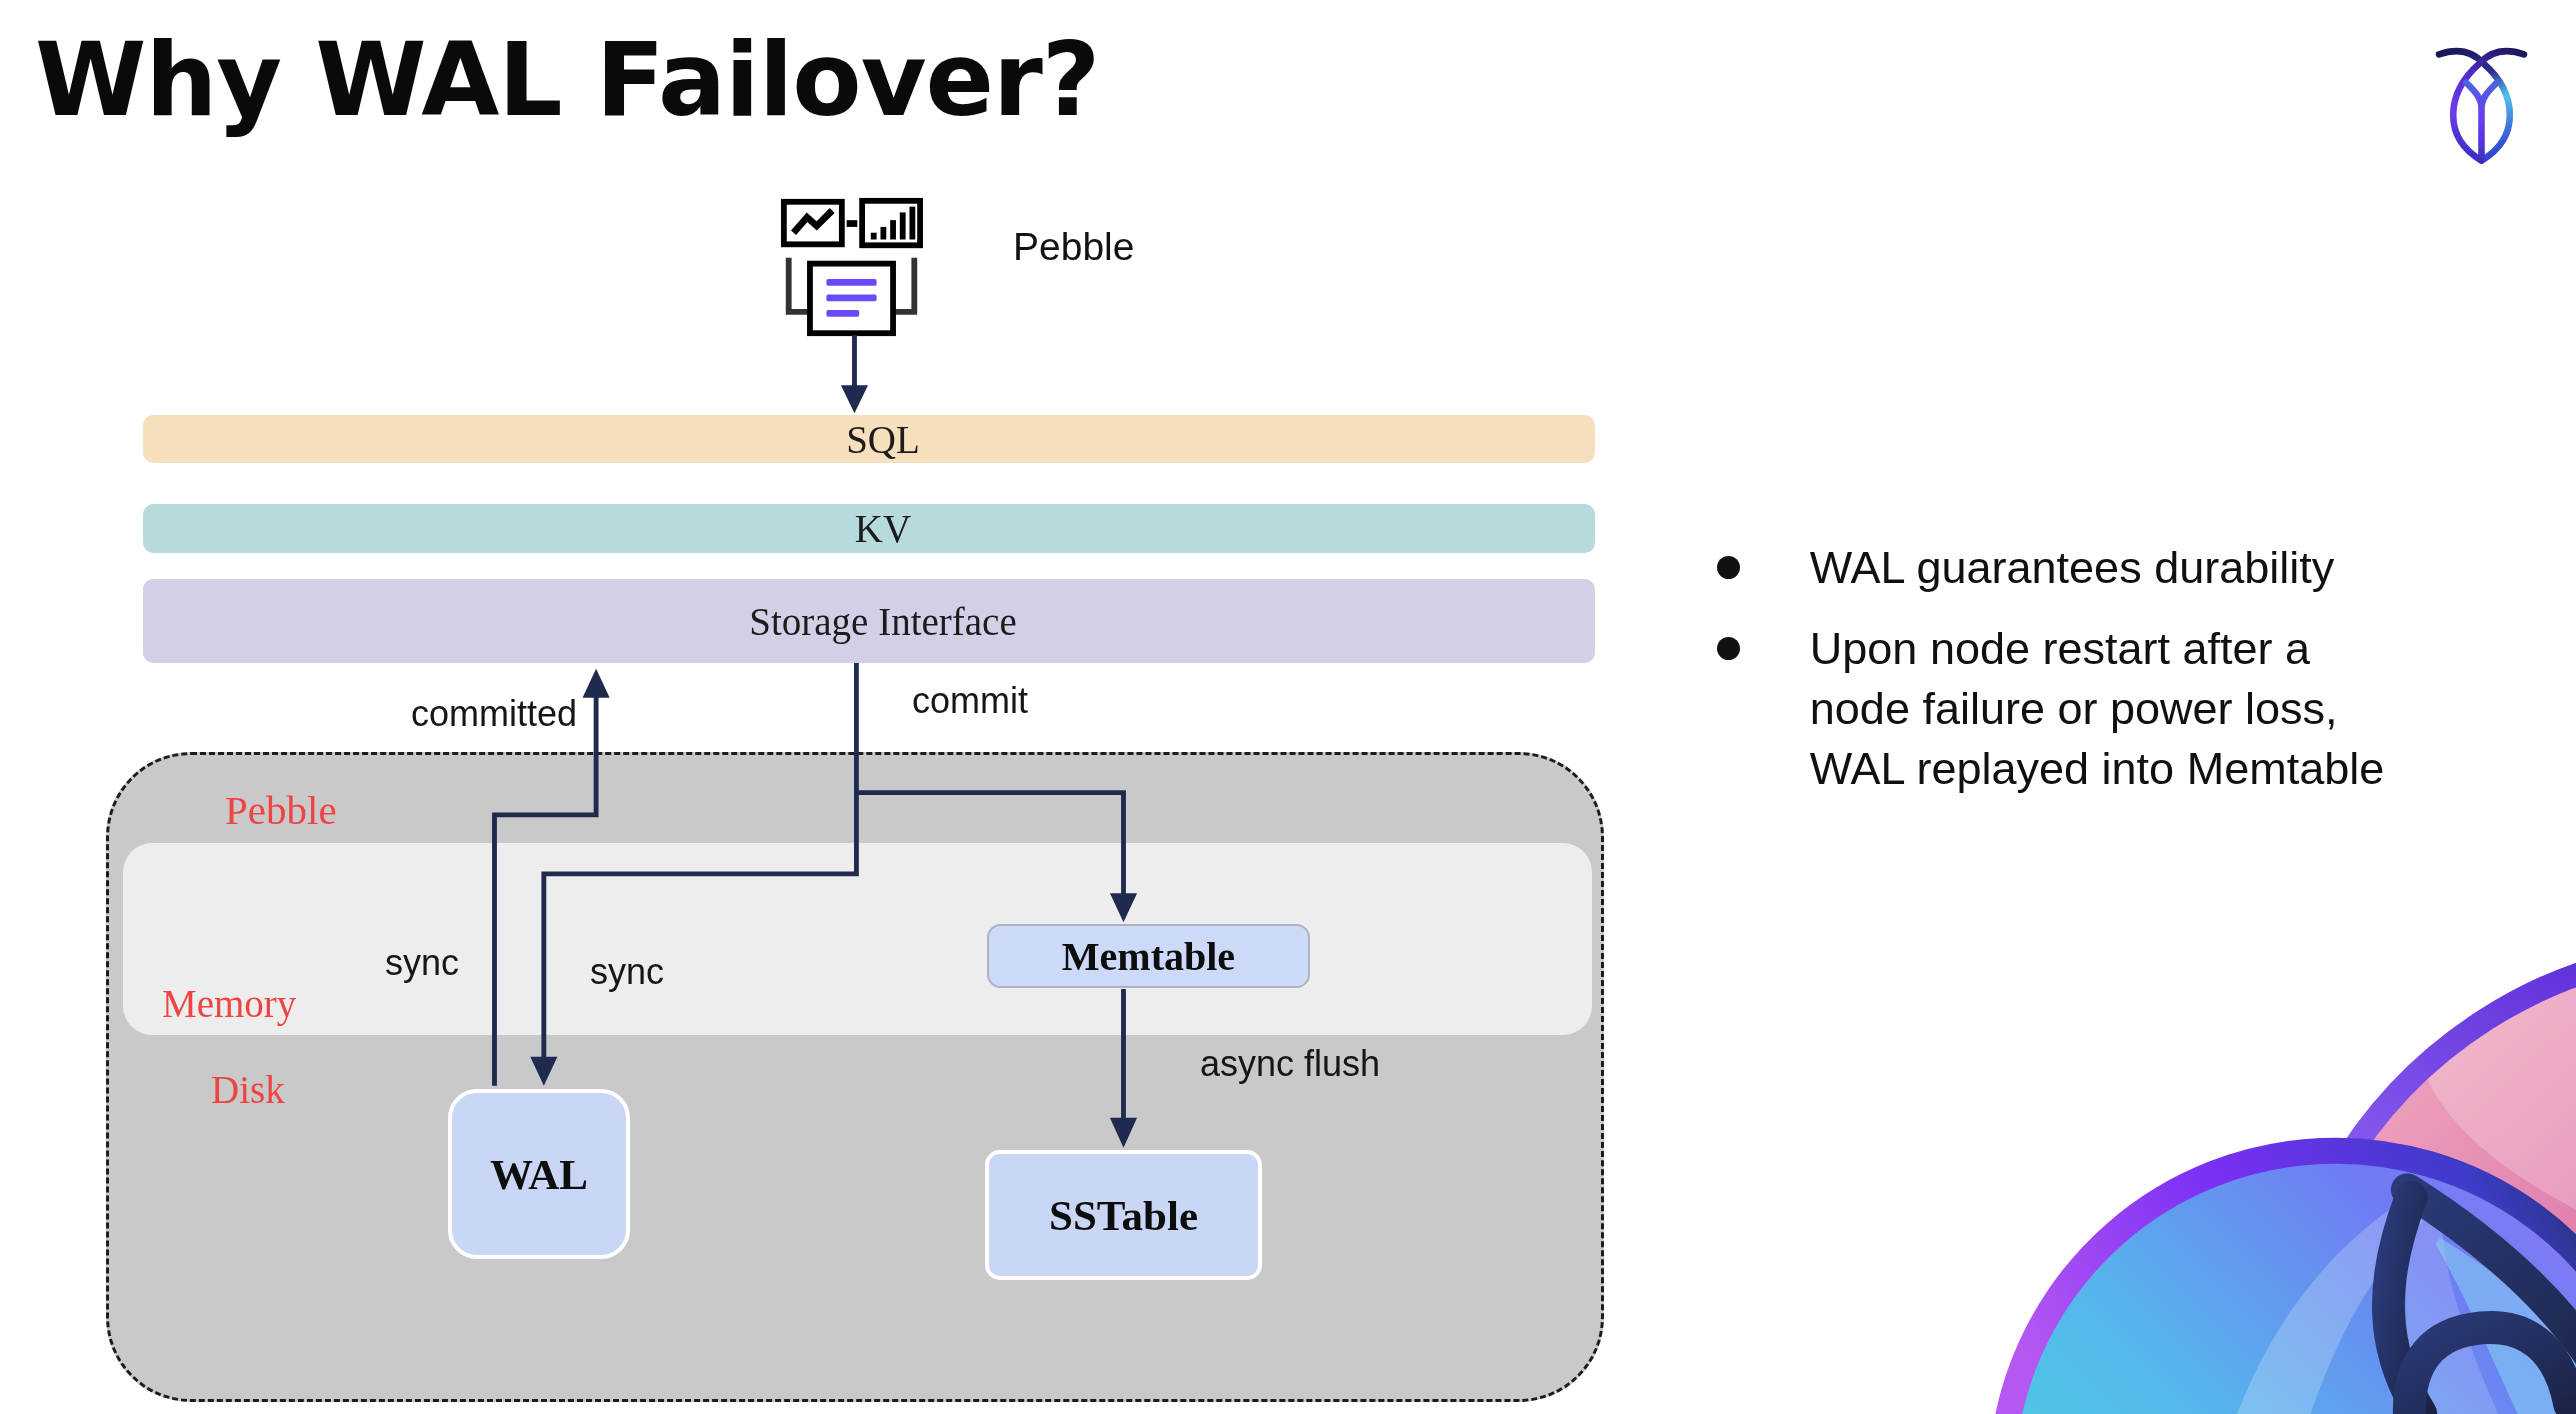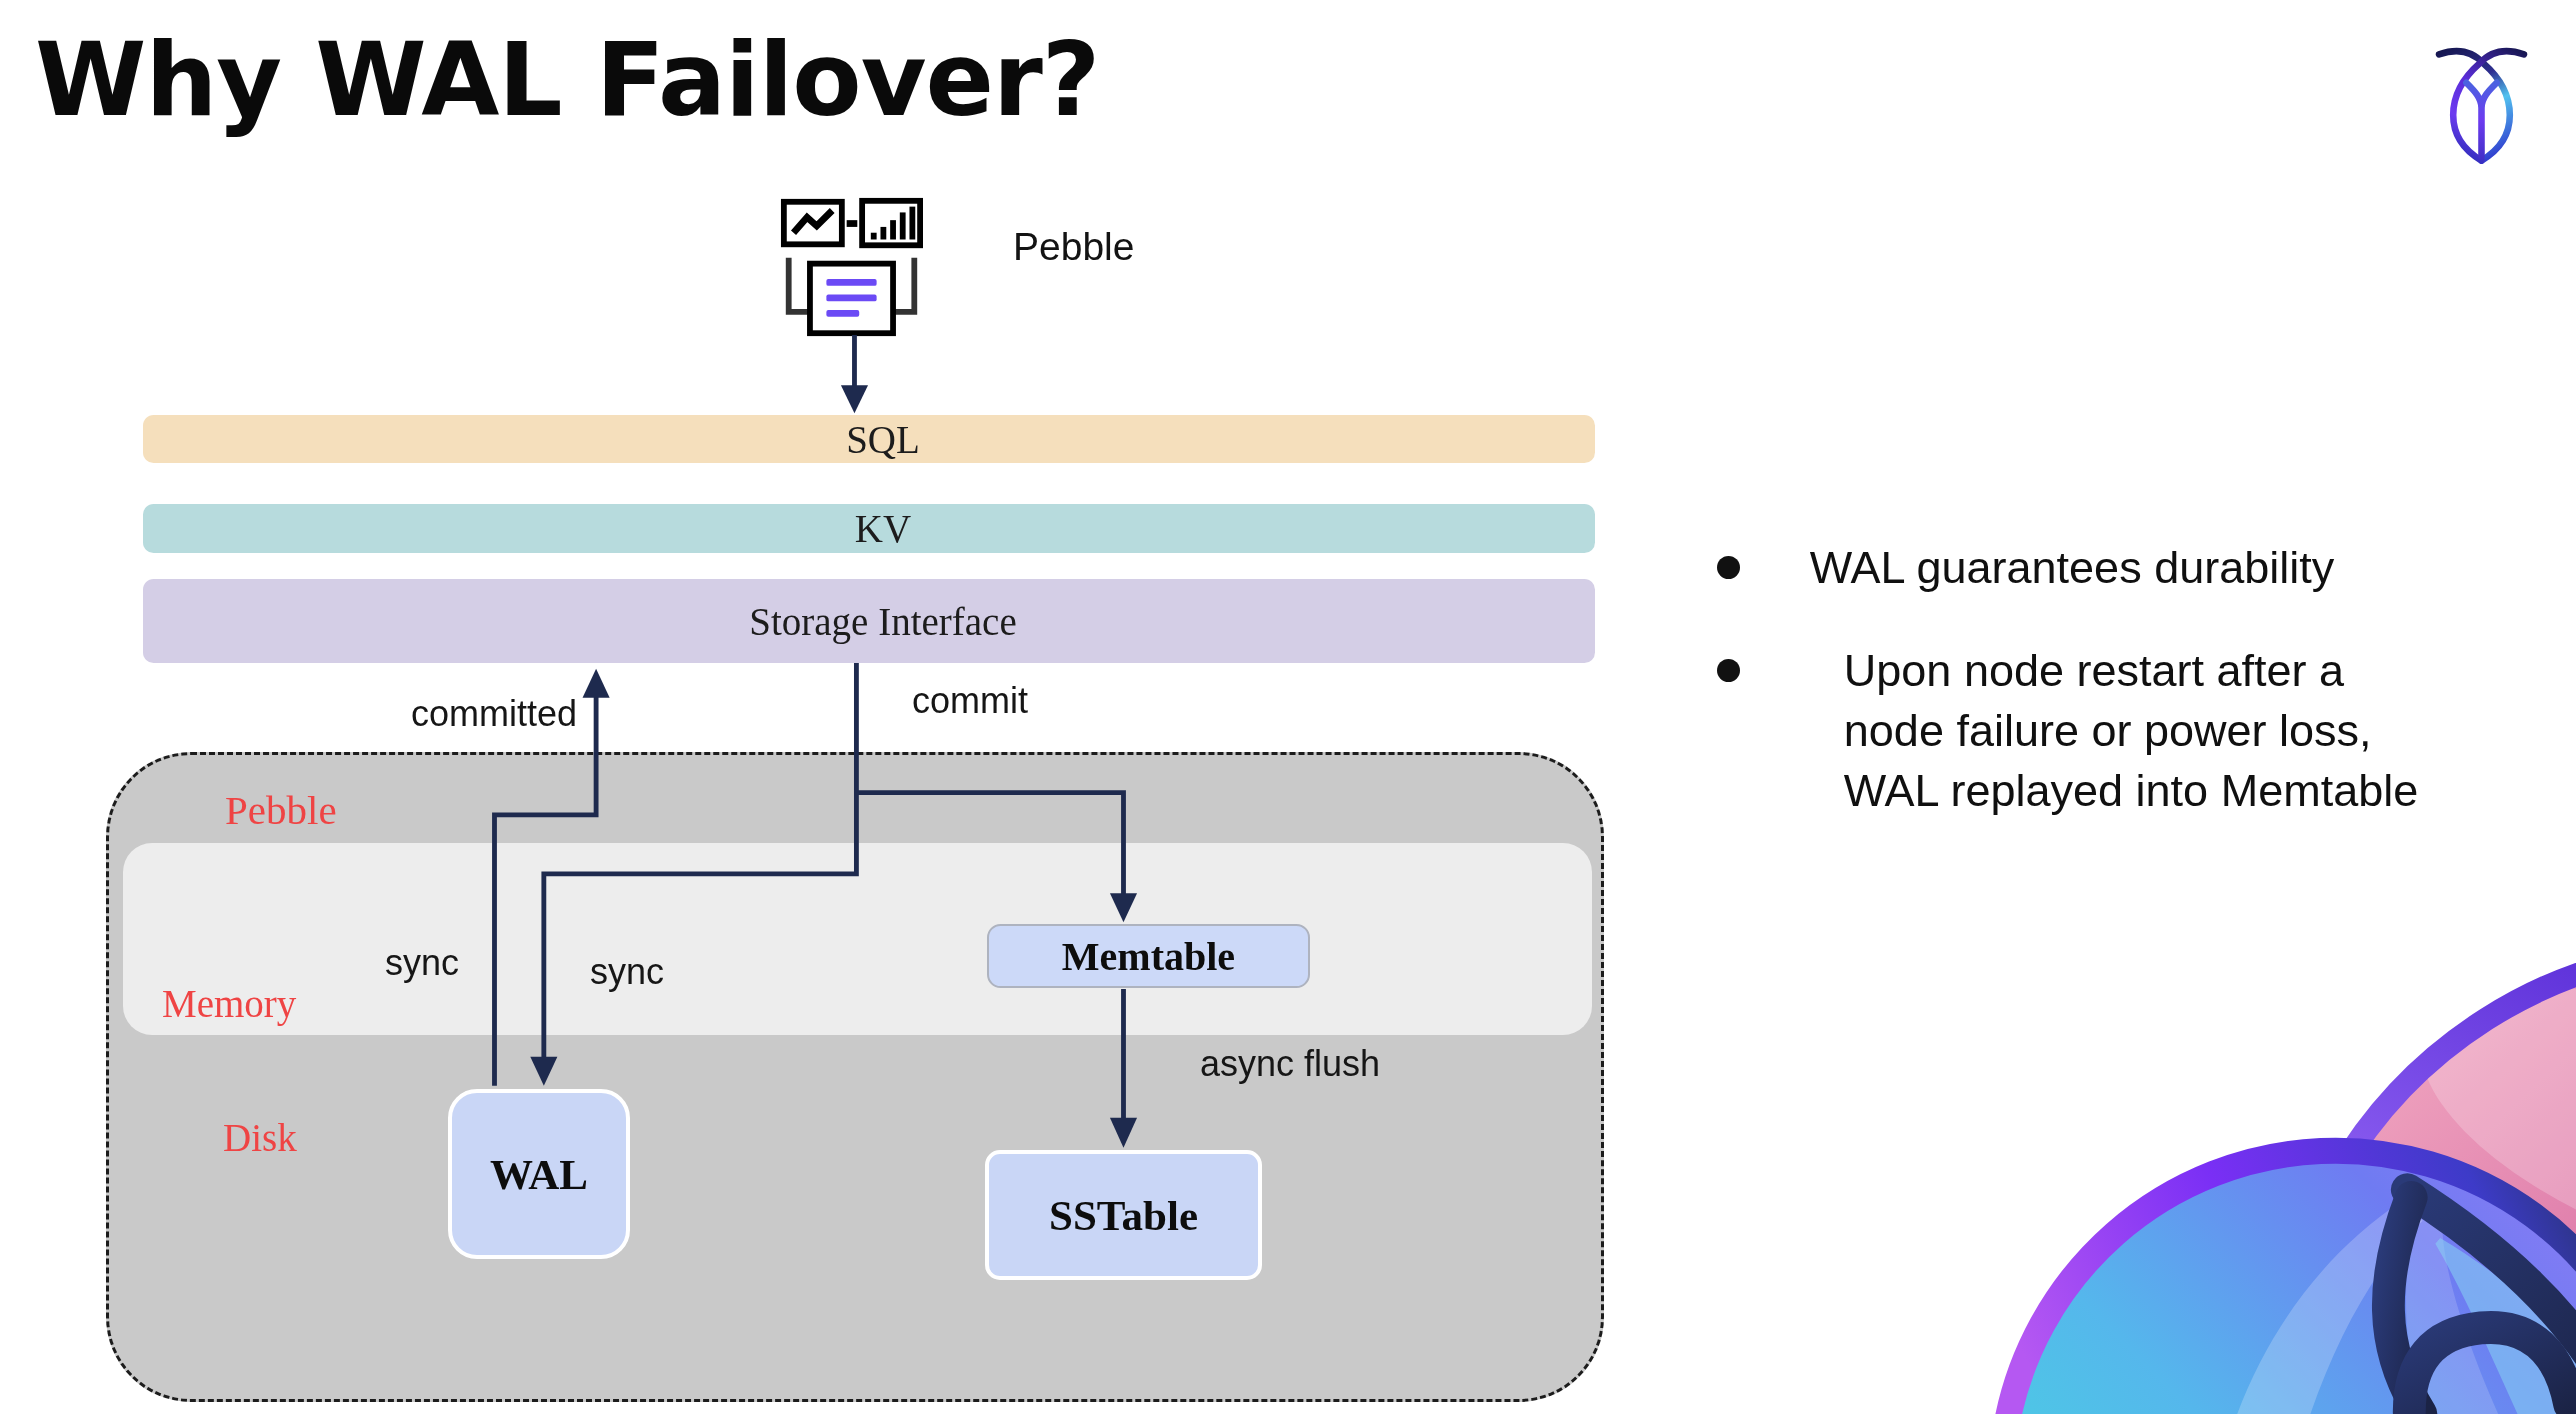--- a/index.html
+++ b/index.html
@@ -28,21 +28,21 @@
     left:106px;top:752px;width:1498px;height:650px;border-radius:85px;
     background:var(--pebble_bg);border:3.9px dashed #1c1c1c;box-sizing:border-box;
   }
   .memory-band{
     left:123px;top:843px;width:1469px;height:192px;border-radius:29px;
     background:var(--memory_bg);
   }
   .zone-label{font-family:"Liberation Serif",serif;color:#ef4444;}
   .lbl-pebble{left:225px;top:786px;font-size:41px;}
   .lbl-memory{left:162px;top:981px;font-size:39px;text-align:right;}
-  .lbl-disk{left:211px;top:1115px;font-size:39px;margin-left:12px;}
+  .lbl-disk{left:211px;top:1067px;font-size:39px;}
   
   .edge-label{font-size:36px;color:#161616;}
   .lbl-committed{left:406px;top:693px;width:176px;text-align:center;}
   .lbl-commit{left:912px;top:680px;}
   .lbl-sync1{left:385px;top:942px;}
   .lbl-sync2{left:590px;top:951px;}
   .lbl-async{left:1200px;top:1043px;}
   
   .node{
     display:flex;align-items:center;justify-content:center;box-sizing:border-box;
@@ -56,21 +56,21 @@
     left:987px;top:924px;width:323px;height:64px;border-radius:13.5px;
     background:var(--memtable_fill);border:2.9px solid var(--memtable_border);font-size:40px;
   }
   .node-sstable{
     left:985px;top:1150px;width:277px;height:130px;border-radius:15px;
     background:var(--box_fill);border:4.8px solid var(--box_border);font-size:43px;
   }
   
   .bullets{left:1711px;top:538px;width:784px;}
   .bullet-item{display:flex;align-items:flex-start;}
-  .bullet-item + .bullet-item{margin-top:43px;gap:34px;}
+  .bullet-item + .bullet-item{margin-top:21px;}
   .bullet-dot{width:23px;height:23px;border-radius:50%;background:#111;margin-top:18.4px;margin-left:5.8px;flex:0 0 auto;}
   .bullet-text{margin-left:70px;font-size:45px;line-height:60px;color:#101010;}
   .bullet-text span{display:block;}
   svg{display:block;}
   .connectors{left:0;top:0;pointer-events:none;}
 </style>
 </head>
 <body>
 
 <div class="stage">

